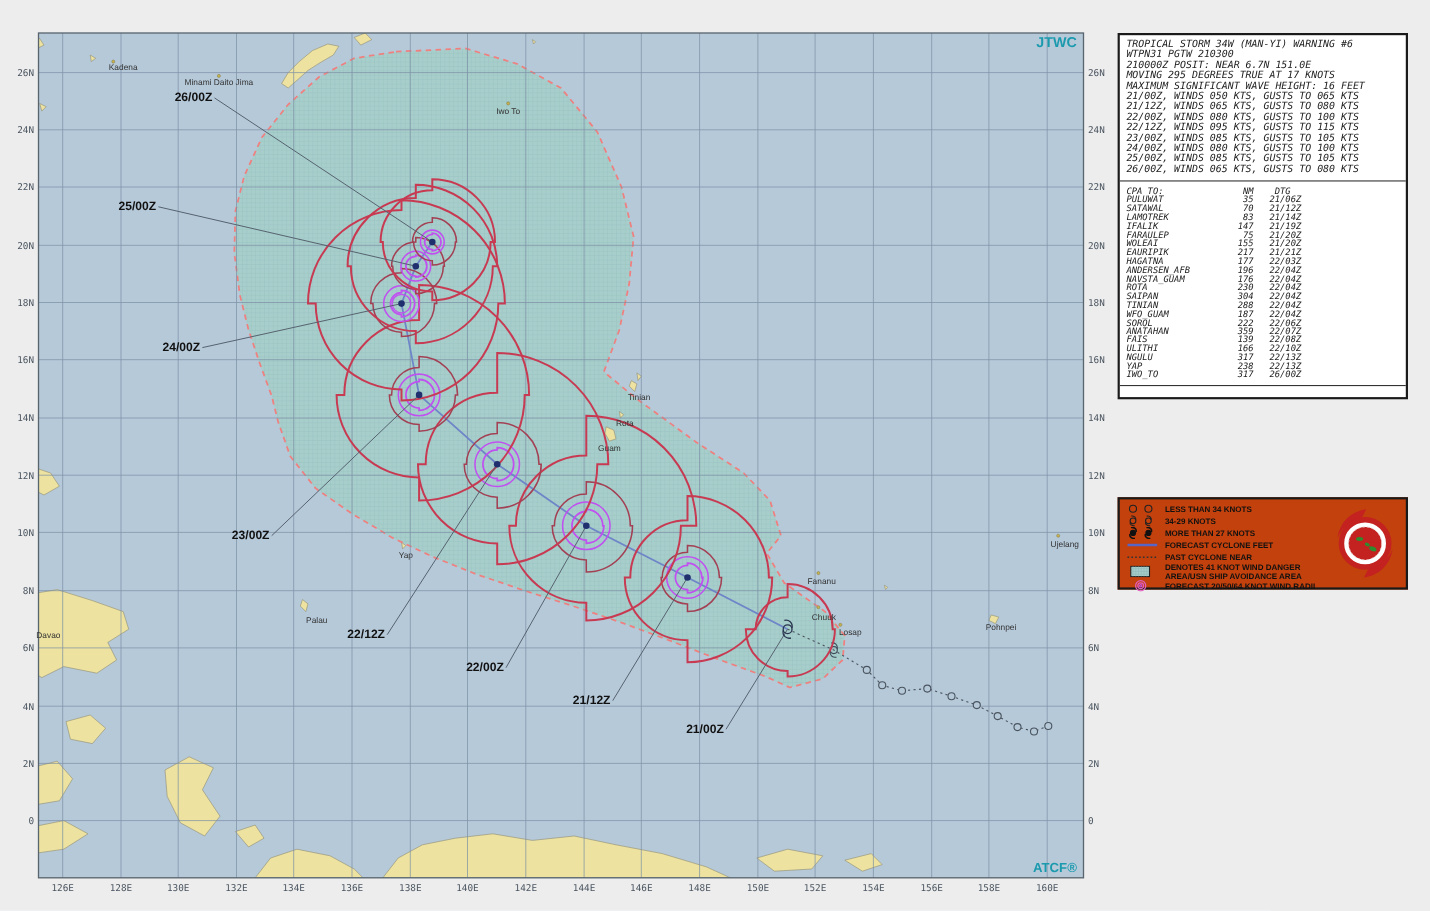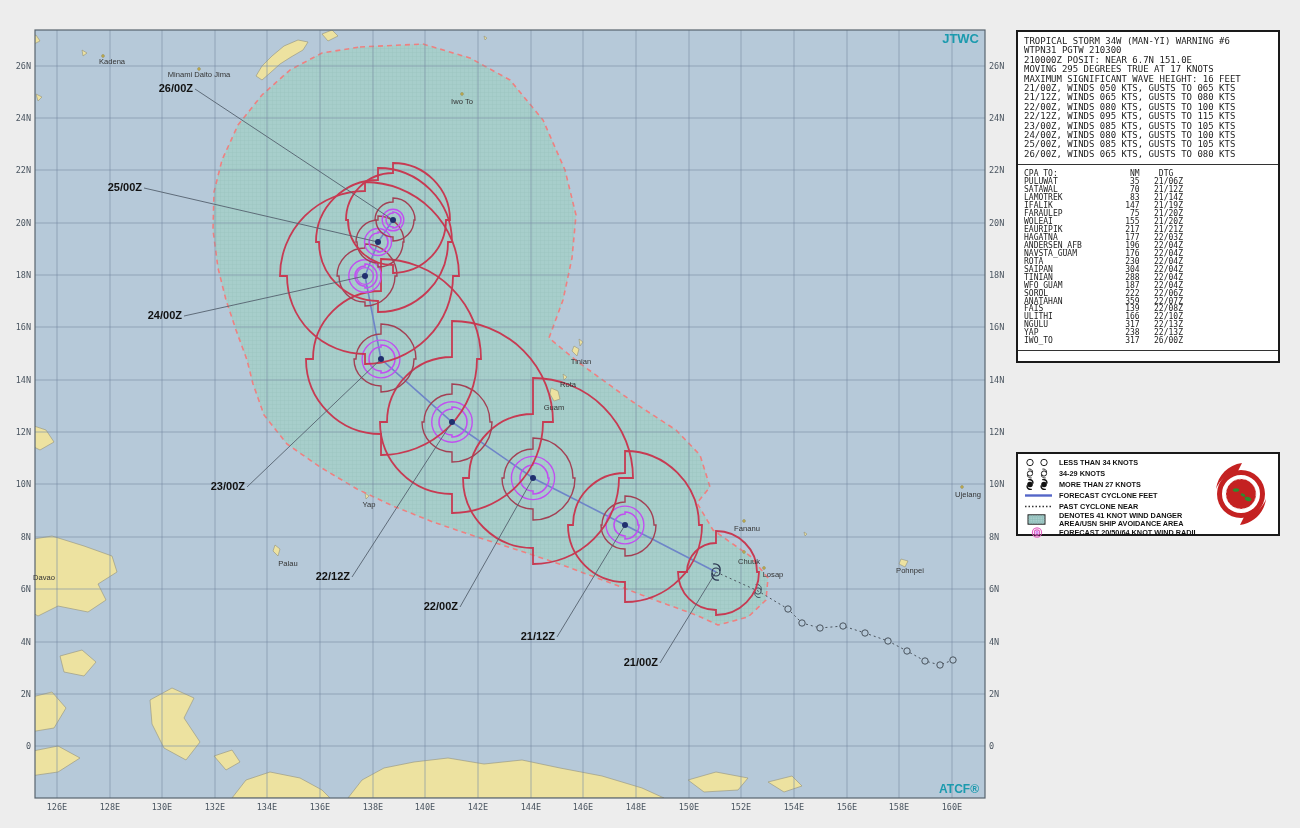--- a/index.html
+++ b/index.html
@@ -1,26 +1,26 @@
 <!DOCTYPE html>
 <html><head>
 <meta charset="utf-8">
 <style>
   html,body{margin:0;padding:0;}
   .page{position:relative;width:1300px;height:828px;background:#ededed;
         font-family:"Liberation Sans", sans-serif;overflow:hidden;}
   #map{position:absolute;left:0;top:0;}
   .panel{position:absolute;left:1016px;top:30px;width:264px;background:#ffffff;
          border:2px solid #1a1a1a;padding:5px 6px;box-sizing:border-box;}
-  .panel pre{margin:0;font-family:"DejaVu Sans Mono","Liberation Mono",monospace;color:#222;}
+  .panel pre{margin:0;font-family:"DejaVu Sans Mono","Liberation Mono",monospace;color:#222;font-style:italic;}
   pre.warn{font-size:9px;line-height:9.4px;}
   pre.cpa{font-size:8px;line-height:7.95px;}
   pre.brg{font-size:8.3px;line-height:9px;}
   .divider{border-top:1px solid #333;margin:5px -6px;}
-  .legend{position:absolute;left:1016px;top:452px;width:264px;height:84px;background:#ffffff;
+  .legend{position:absolute;left:1016px;top:452px;width:264px;height:84px;background:#c2410c;
           border:2px solid #1a1a1a;box-sizing:border-box;display:flex;align-items:stretch;}
   .legend-rows{flex:1;padding:3px 0 2px 4px;display:flex;flex-direction:column;justify-content:space-between;}
   .legend-row{display:flex;align-items:center;gap:3px;}
   .legend-row svg{flex:0 0 34px;}
   .legend-label{font-size:7.3px;font-weight:bold;color:#111;line-height:7.6px;white-space:pre-line;}
   .logo-wrap{flex:0 0 74px;display:flex;align-items:center;justify-content:center;}
 </style>
 </head>
 <body>
 

